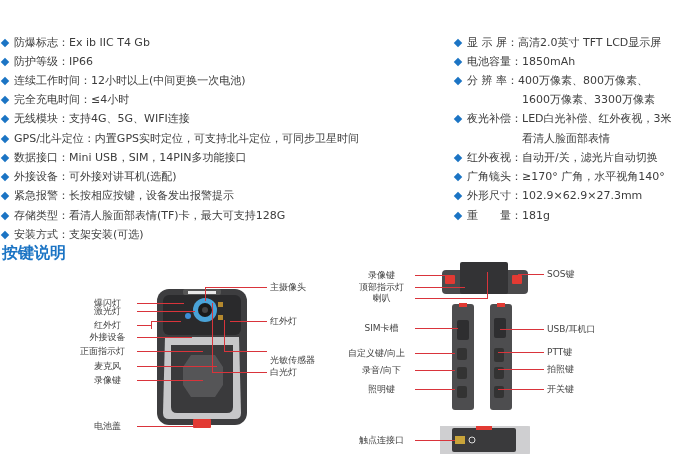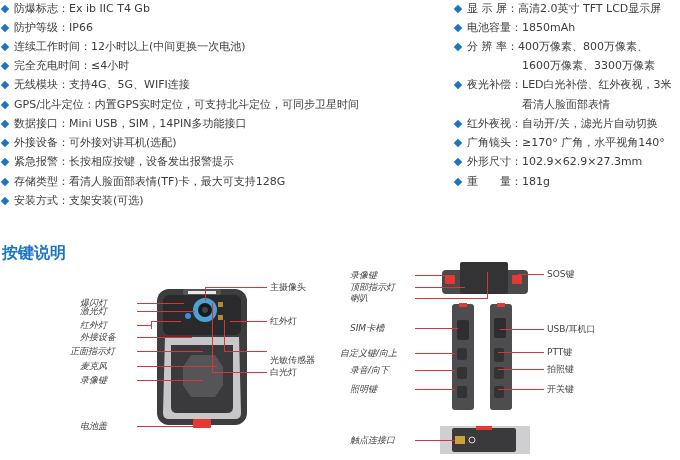--- a/index.html
+++ b/index.html
@@ -1,21 +1,21 @@
 <!DOCTYPE html>
 <html><head>
 <meta charset="utf-8">
 <style>
   html,body{margin:0;padding:0;background:#fff;}
   body{width:680px;height:460px;position:relative;overflow:hidden;font-family:"DejaVu Sans","Liberation Sans",sans-serif;color:#3a3a3a;}
-  .spec{position:absolute;font-size:11px;line-height:14px;white-space:nowrap;color:#3c3c3c;}
+  .spec{position:absolute;font-size:11px;line-height:14px;white-space:nowrap;color:#3c3c3c;margin-top:34px;}
   .spec .dia{display:inline-block;width:6px;height:6px;background:#1b74c4;transform:rotate(45deg);margin:0 6px 1px 2px;vertical-align:middle;}
   .title{position:absolute;left:2px;top:243px;font-size:16px;font-weight:bold;color:#1b74c4;}
   .lbl{position:absolute;font-size:9px;line-height:10px;color:#444;white-space:nowrap;}
-  .r{text-align:left;font-style:italic;}
+  .r{text-align:center;}
   .ln{position:absolute;background:#d9343b;}
   .dev{position:absolute;}
 </style>
 </head>
 <body>
 
 <div>
   <div class="spec" style="left:0;top:2px"><span class="dia"></span><span>防爆标志</span>：<span>Ex ib IIC T4 Gb</span></div>
   <div class="spec" style="left:0;top:21px"><span class="dia"></span><span>防护等级</span>：<span>IP66</span></div>
   <div class="spec" style="left:0;top:40px"><span class="dia"></span><span>连续工作时间</span>：<span>12小时以上(中间更换一次电池)</span></div>

